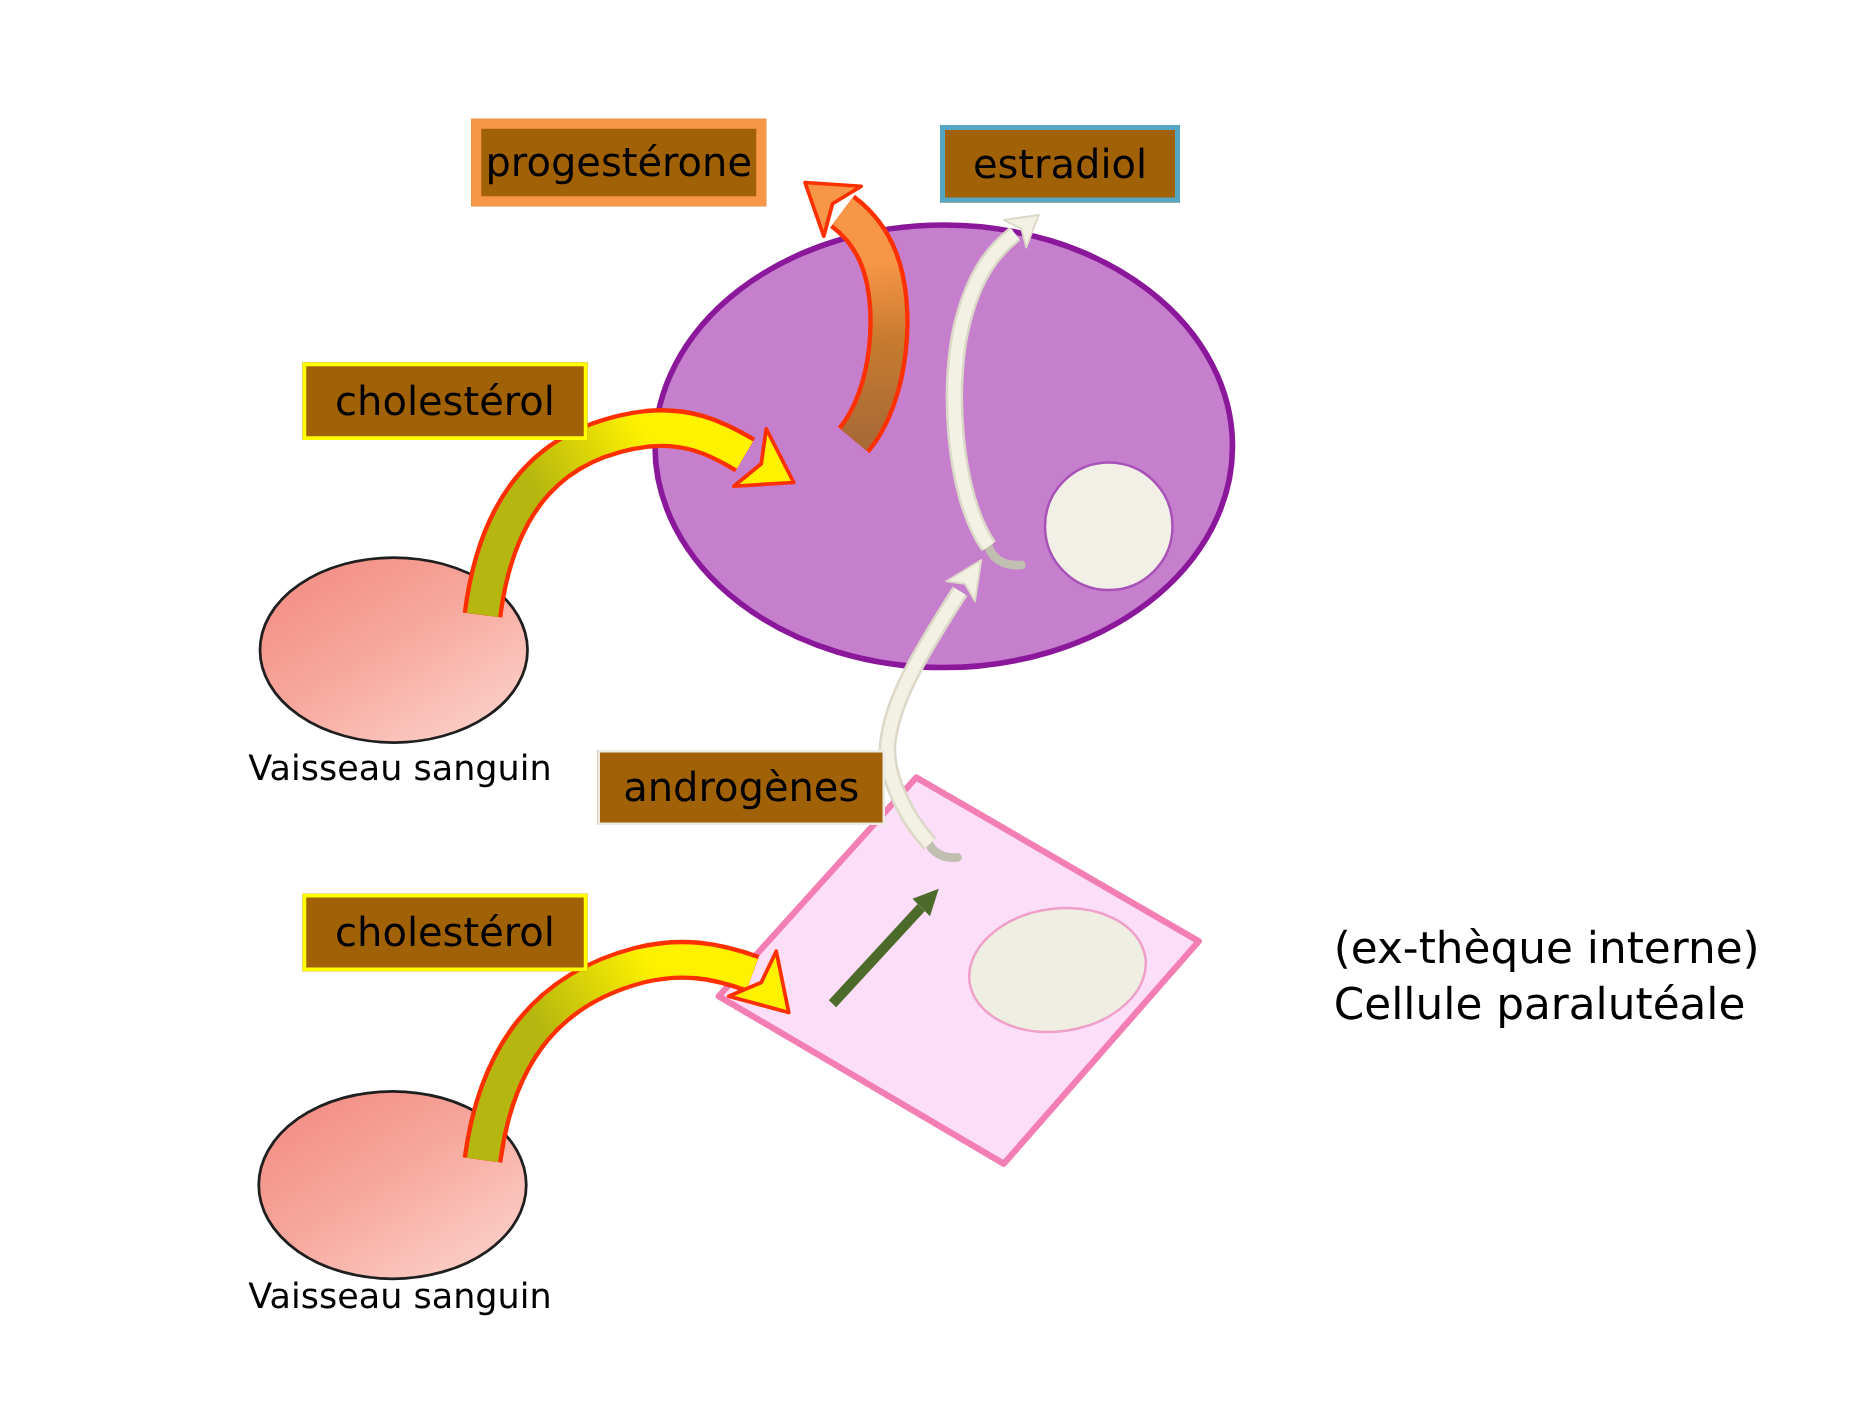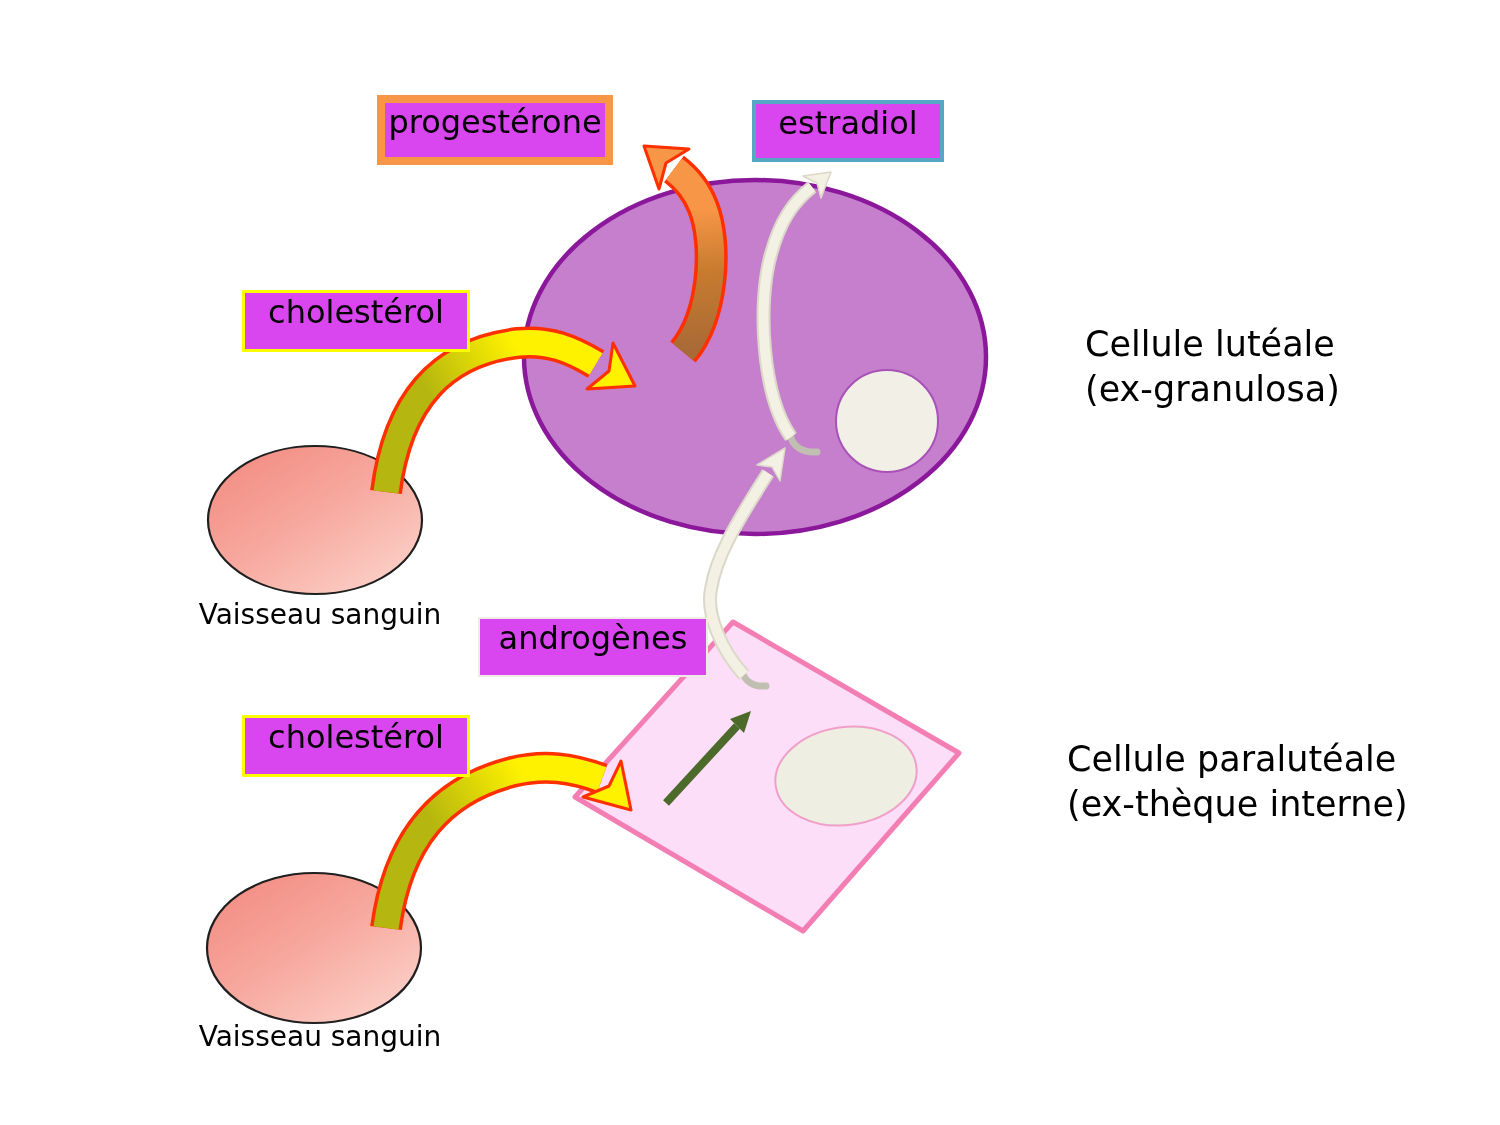--- a/index.html
+++ b/index.html
@@ -1,19 +1,19 @@
 <!DOCTYPE html>
 <html><head>
 <meta charset="utf-8">
 <style>
   html,body{margin:0;padding:0;background:#ffffff;}
   #stage{position:relative;width:1500px;height:1125px;background:#ffffff;overflow:hidden;
          font-family:"DejaVu Sans","Liberation Sans",sans-serif;}
   #diagram-svg{position:absolute;left:0;top:0;}
-  .lbl-box{position:absolute;background:#d946ef;display:flex;justify-content:center;
+  .lbl-box{position:absolute;background:#a16207;display:flex;align-items:center;justify-content:center;
            box-sizing:border-box;border-style:solid;color:#000;font-size:32px;white-space:nowrap;}
   .caption{position:absolute;color:#000;font-size:28px;white-space:nowrap;}
   .caption .line{display:block;line-height:1.28;}
 </style>
 </head>
 <body>
 
 <div id="stage">
 
   <svg id="diagram-svg" width="1500" height="1125" viewBox="0 0 1500 1125">
@@ -99,31 +99,27 @@
   </div>
 
   <div class="lbl-box" style="left: 242px; top: 290px; width: 228px; height: 62px; border-width: 3px; border-color: rgb(255, 255, 0);">
     <span>cholestérol</span>
   </div>
 
   <div class="lbl-box" style="left: 242px; top: 715px; width: 228px; height: 62px; border-width: 3px; border-color: rgb(255, 255, 0);">
     <span>cholestérol</span>
   </div>
 
-  <div class="lbl-box" style="left: 478px; top: 600px; width: 230px; height: 60px; border-width: 2px; border-color: rgb(237, 235, 227); margin-top: 17px;">
+  <div class="lbl-box" style="left: 478px; top: 600px; width: 230px; height: 60px; border-width: 2px; border-color: rgb(237, 235, 227);">
     <span>androgènes</span>
   </div>
 
   <div class="caption" style="left:155px;top:598px;width:330px;text-align:center;">Vaisseau sanguin</div>
 
   <div class="caption" style="left:155px;top:1020px;width:330px;text-align:center;">Vaisseau sanguin</div>
 
-  <div class="caption" style="left:1085px;top:322px;font-size:35px;">
-    <span class="line">Cellule lutéale</span>
-    <span class="line">(ex-granulosa)</span>
-  </div>
 
   <div class="caption" style="left:1067px;top:737px;font-size:35px;">
+    <span class="line">(ex-thèque interne)</span>
     <span class="line">Cellule paralutéale</span>
-    <span class="line">(ex-thèque interne)</span>
   </div>
 
 </div>
 
 </body></html>

